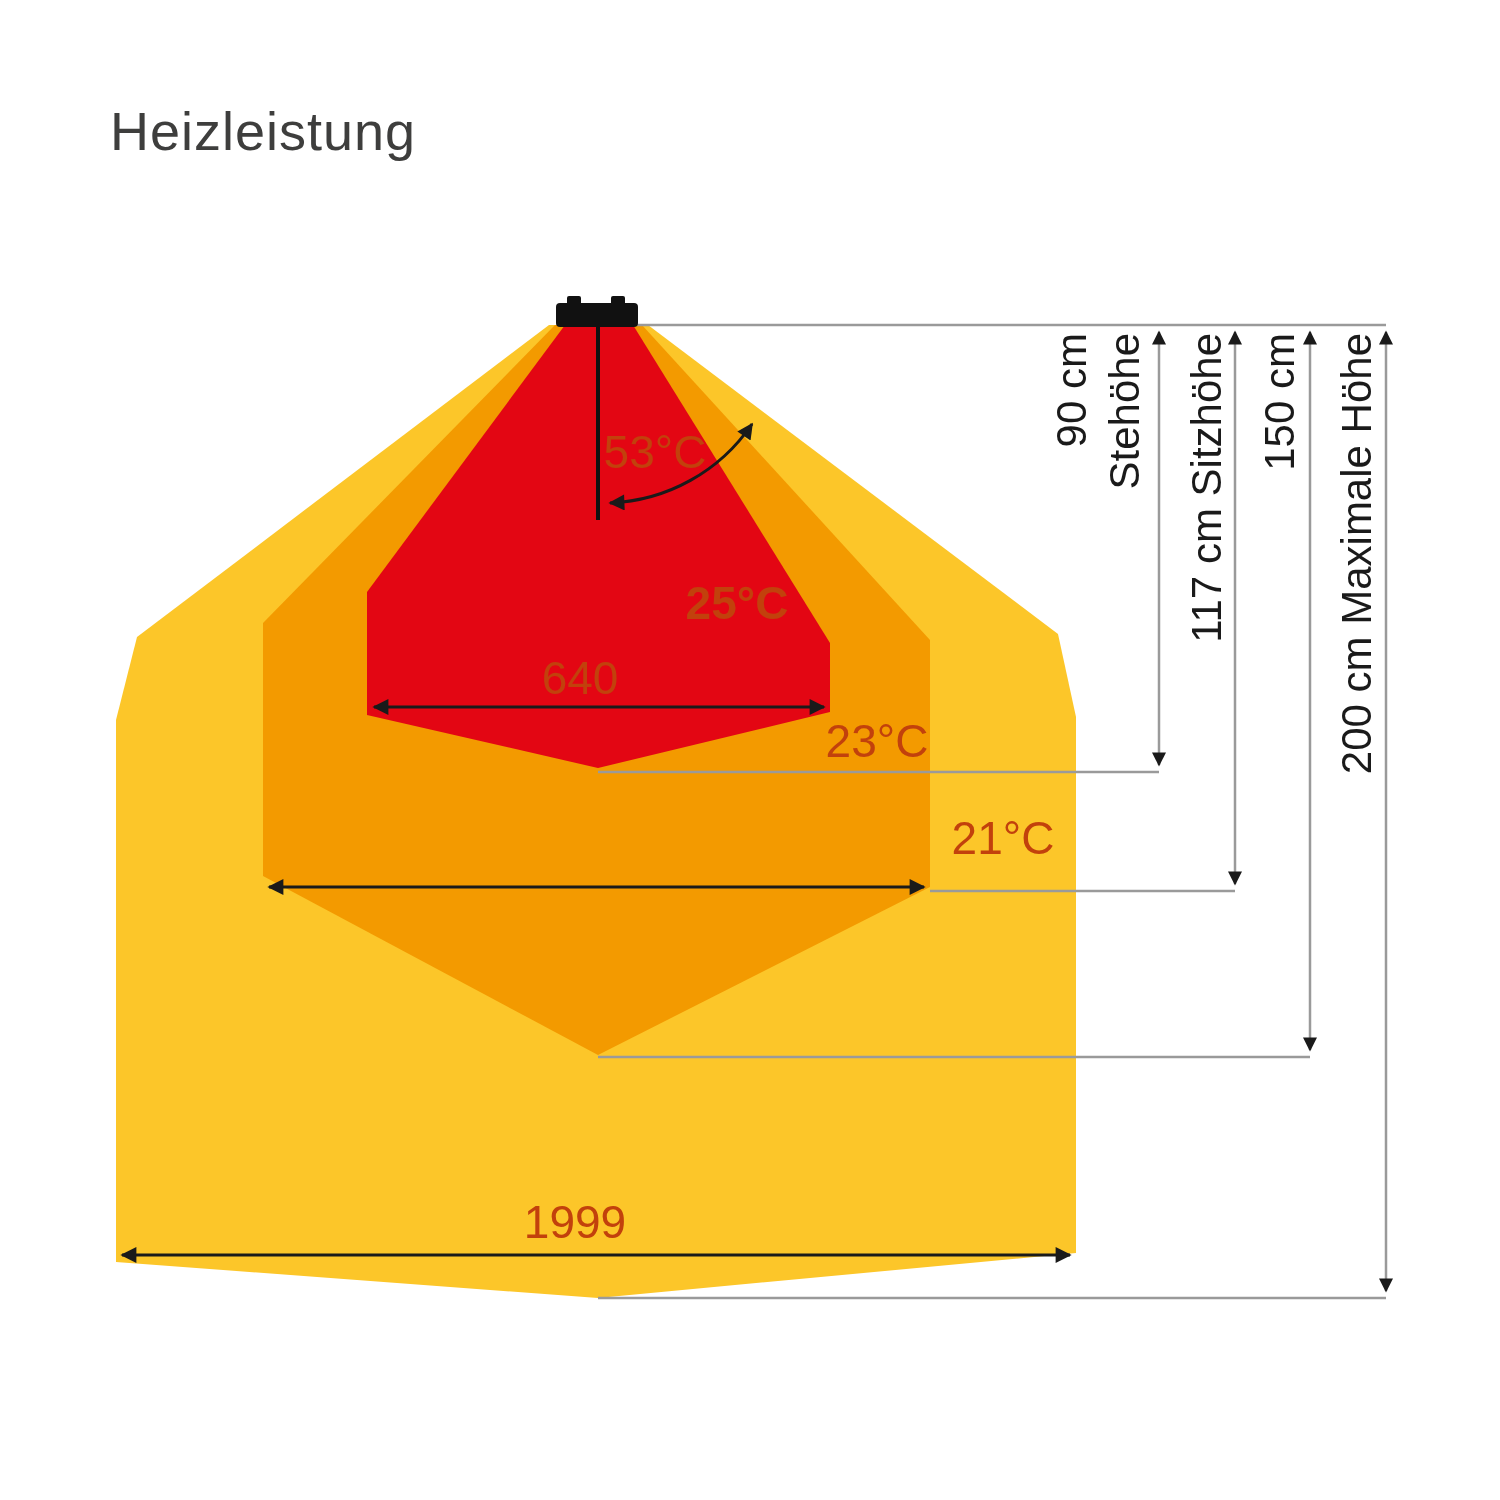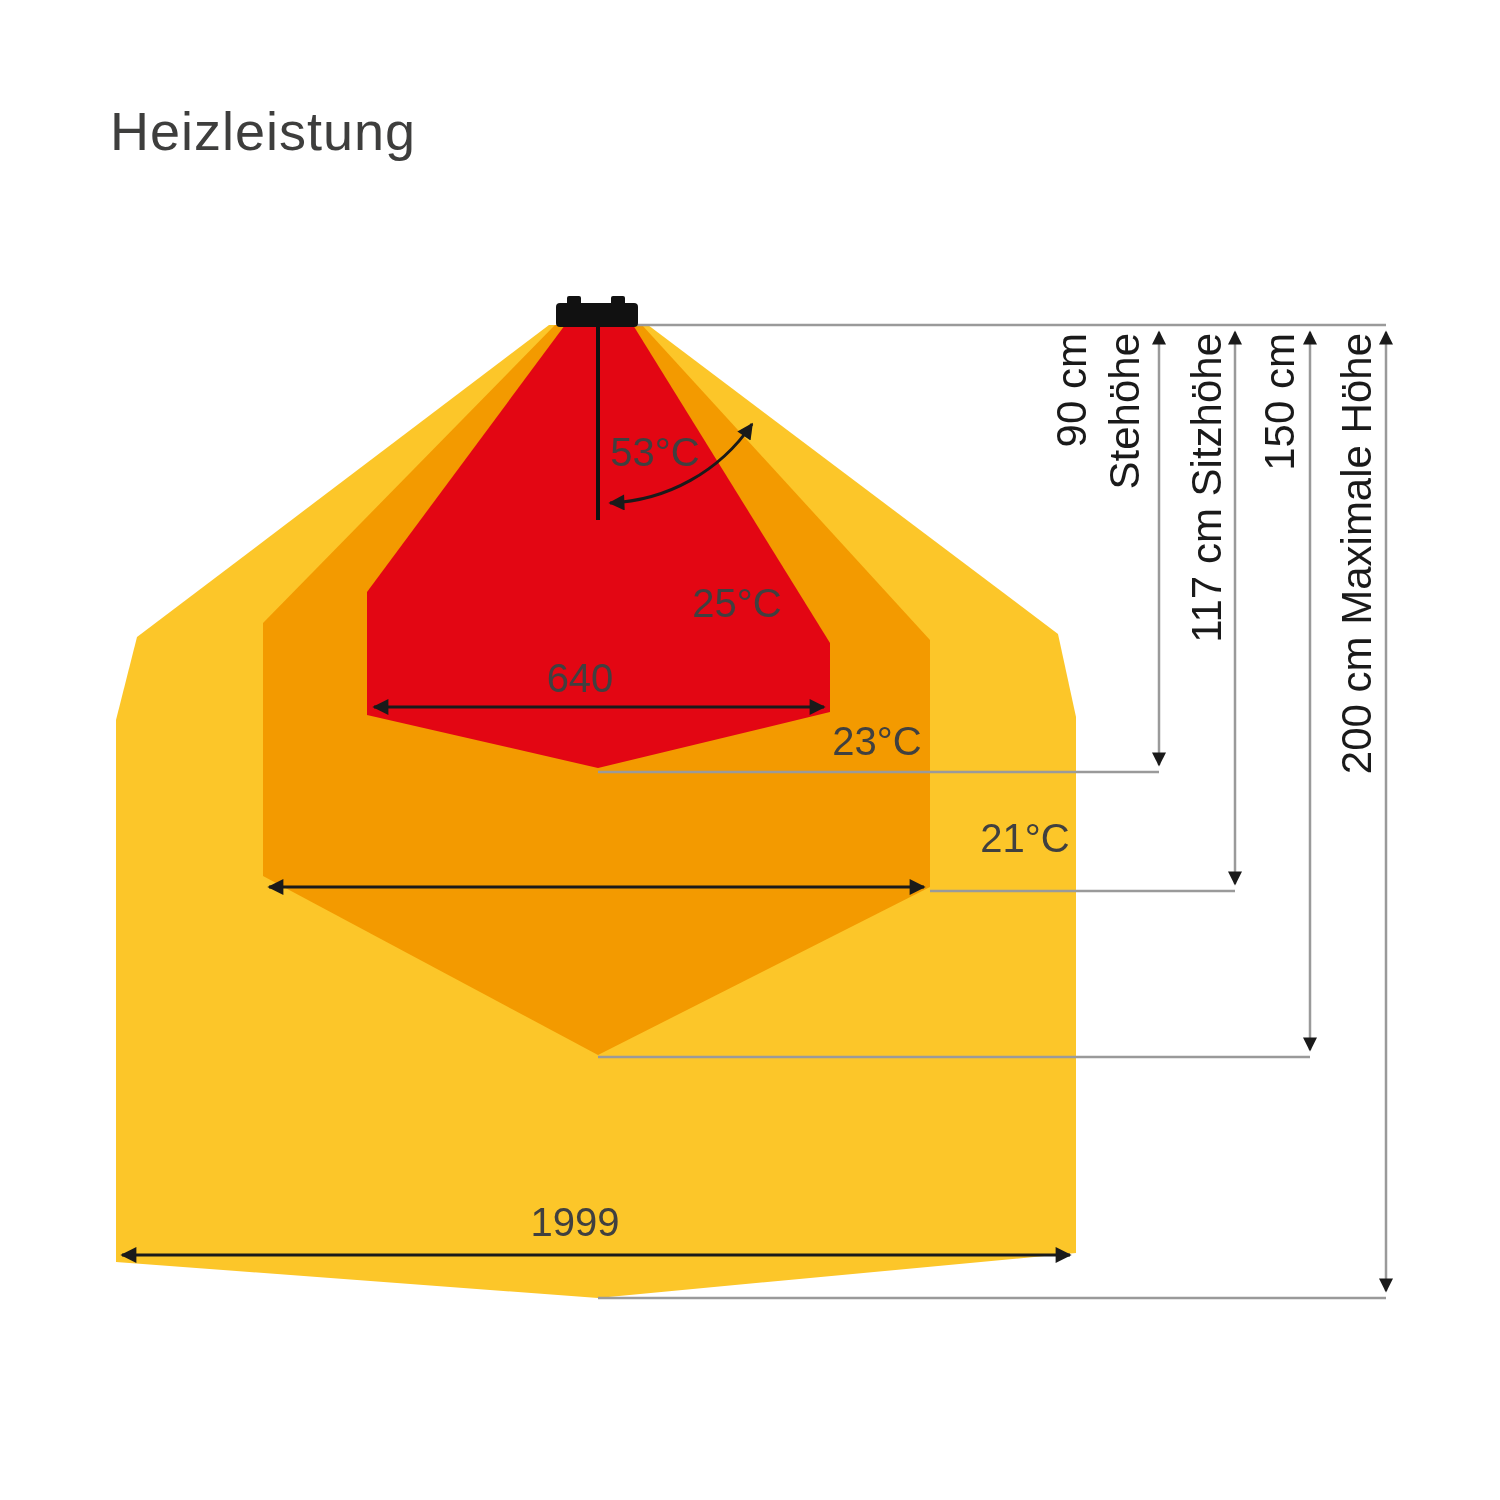--- a/index.html
+++ b/index.html
@@ -6,21 +6,21 @@
   .canvas{
     position:relative;width:1500px;height:1500px;background:#ffffff;overflow:hidden;
     font-family:"Liberation Sans", sans-serif;
   }
   .diagram-svg{position:absolute;left:0;top:0;}
   .page-title{
     position:absolute;left:110px;top:100px;
     font-size:54px;font-weight:400;letter-spacing:1px;
   }
   .dim-label{
-    position:absolute;font-size:40px;color:#404040;white-space:nowrap;
+    position:absolute;font-size:46px;color:#c2410c;white-space:nowrap;
     transform:translate(-50%,-50%);
   }
   .vlabel{
     position:absolute;font-size:42px;line-height:53px;color:#1A1A1A;
     text-align:right;transform-origin:top right;transform:rotate(-90deg);
     white-space:nowrap;
   }
   .vlabel div{white-space:nowrap;}
 </style>
 </head>
@@ -70,24 +70,24 @@
     </g>
 
     <line x1="598" y1="327" x2="598" y2="520" stroke="#111111" stroke-width="4"></line>
 
     <path d="M 610 503 A 180 180 0 0 0 752 424" fill="none" stroke="#1A1A1A" stroke-width="3" marker-start="url(#ah)" marker-end="url(#ah)"></path>
   </svg>
 
   <div class="page-title" style="color:#3E3E3D;">Heizleistung</div>
 
   <div class="dim-label" style="left:655px;top:452px;">53°C</div>
-  <div class="dim-label" style="left:737px;top:603px;">25°C</div>
+  <div class="dim-label" style="left:737px;top:603px;font-weight:bold;">25°C</div>
   <div class="dim-label" style="left:580px;top:678px;">640</div>
   <div class="dim-label" style="left:877px;top:741px;text-align:center;">23°C</div>
-  <div class="dim-label" style="left:1003px;top:838px;margin-left:22px;">21°C</div>
+  <div class="dim-label" style="left:1003px;top:838px;">21°C</div>
   <div class="dim-label" style="left:575px;top:1222px;">1999</div>
 
   <div class="vlabel" style="left:805px;top:333px;width:240px;">
     <div>90 cm</div>
     <div>Stehöhe</div>
   </div>
   <div class="vlabel" style="left:820px;top:333px;width:360px;">117 cm Sitzhöhe</div>
   <div class="vlabel" style="left:1103px;top:333px;width:150px;">150 cm</div>
   <div class="vlabel" style="left:850px;top:333px;width:480px;">200 cm Maximale Höhe</div>
 

